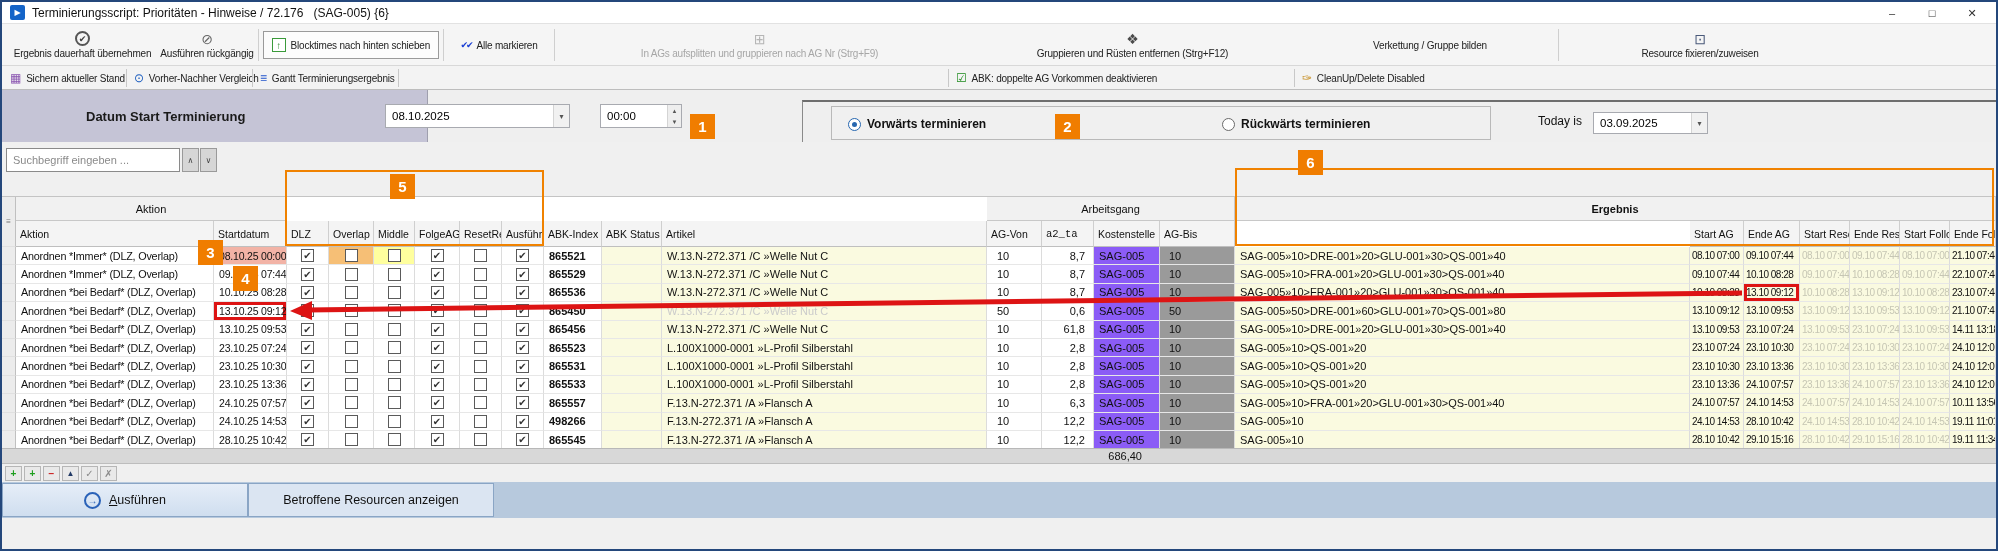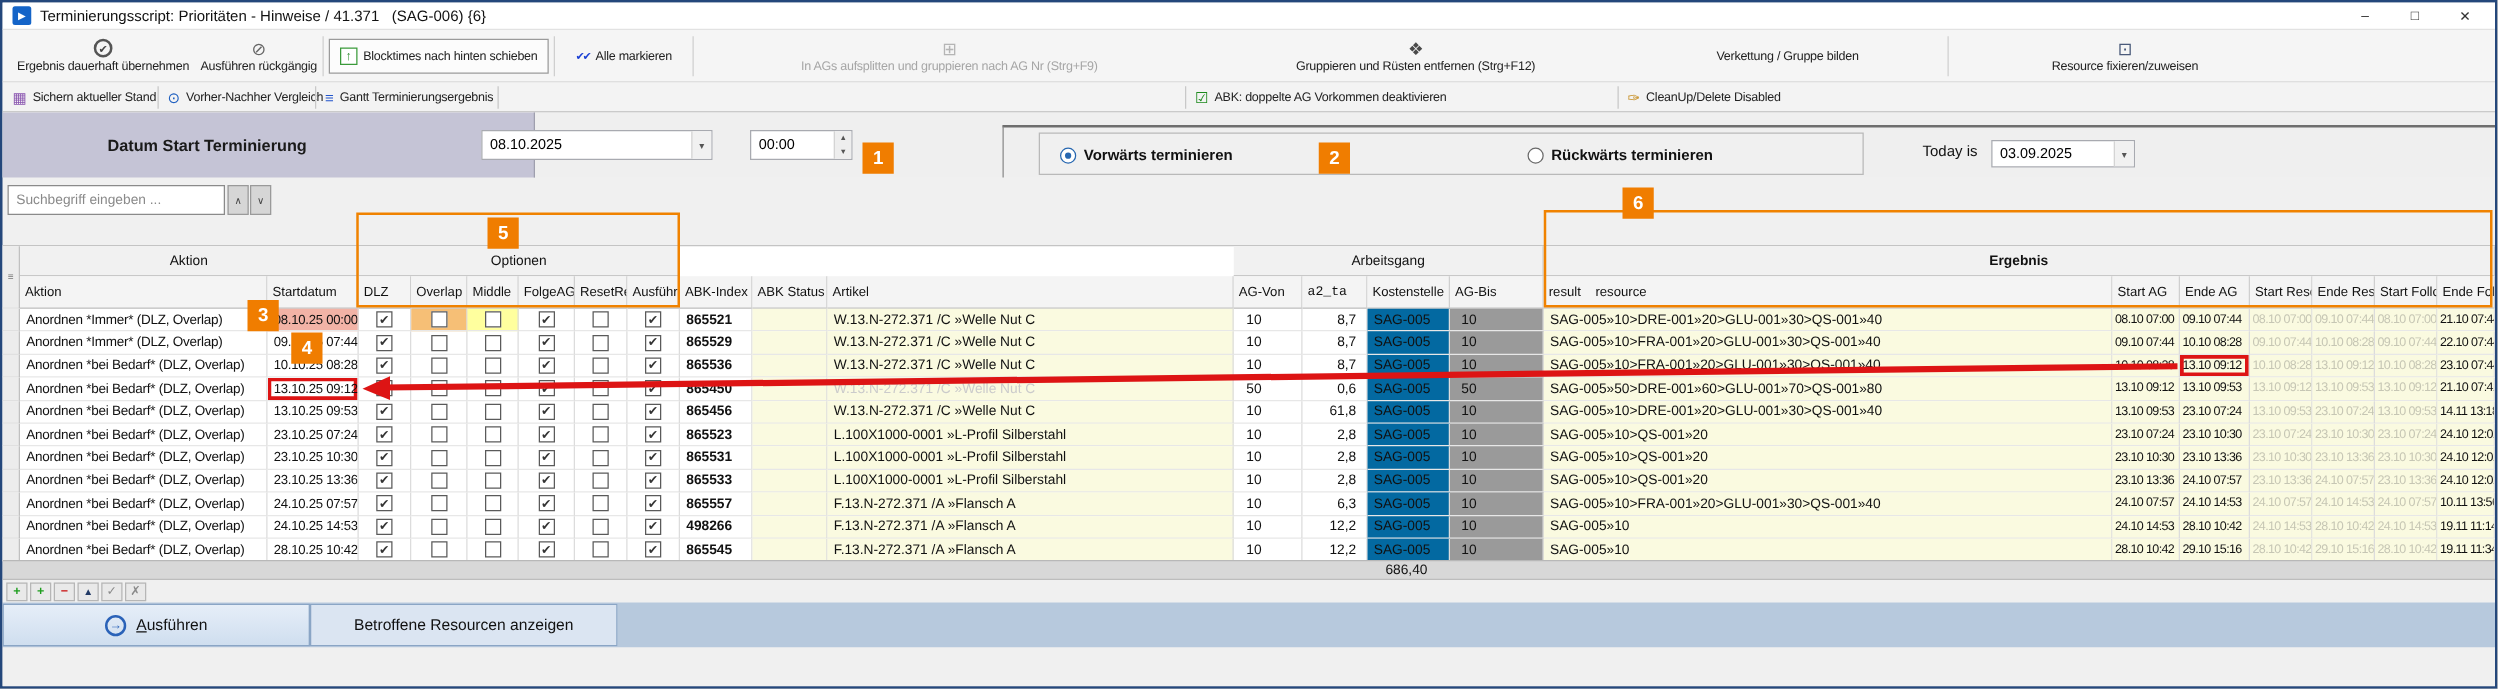--- a/index.html
+++ b/index.html
@@ -53,21 +53,21 @@
   
   .grid { position:absolute; left:0; top:194px; display:grid; background:#fff; border-top:1px solid #c4c4c4; font-size:11px; color:#111; }
   .ghead { background:#f1f1f1; border-right:1px solid #c8c8c8; border-bottom:1px solid #c8c8c8; display:flex; align-items:center; justify-content:center; font-size:11px; overflow:hidden; }
   .hcell { background:#f4f4f4; border-right:1px solid #cfcfcf; border-bottom:1px solid #bfbfbf; display:flex; align-items:center; padding:0 4px; font-size:10.5px; white-space:pre; overflow:hidden; }
   .stripcell { background:#ececec; border-right:1px solid #c0c0c0; border-bottom:1px solid #e0e0e0; font-size:8px; color:#777; display:flex; align-items:center; justify-content:center; }
   .cell { border-right:1px solid #dcdcdc; border-bottom:1px solid #e7e7e7; display:flex; align-items:center; padding:0 5px; white-space:nowrap; overflow:hidden; }
   .cell.c-aktion { font-size:10.8px; letter-spacing:-0.2px; }
   .cell.c-sd { font-size:10.5px; letter-spacing:-0.2px; }
   .cell.c-idx { font-weight:bold; }
   .cell.c-st,.cell.c-art,.cell.c-res,.cell.c-sag,.cell.c-eag,.cell.c-sre,.cell.c-ere,.cell.c-sfo,.cell.c-efo { background:#fafae0; }
-  .cell.c-ks { background:#0369a1; }
+  .cell.c-ks { background:#8b5cf6; }
   .cell.c-bis { background:#9a9a9a; padding-left:9px; }
   .cell.c-von { padding-left:10px; }
   .cell.c-ta { justify-content:flex-end; padding-right:8px; }
   .cell.c-sag,.cell.c-eag,.cell.c-sre,.cell.c-ere,.cell.c-sfo,.cell.c-efo { font-size:10px; letter-spacing:-0.5px; padding:0 2px; }
   .cell.c-sre,.cell.c-ere,.cell.c-sfo { color:#c6c6b4; }
   .cbcell { justify-content:center; }
   .cb { width:13px; height:13px; border:1.5px solid #5a5a5a; background:#fff; display:flex; align-items:center; justify-content:center; }
   .cb.on::before { content:"✔"; font-size:10px; color:#333; }
   .hl-salmon { background:#f2b3a6 !important; }
   .hl-orange { background:#f6bf76 !important; }
@@ -92,21 +92,21 @@
   .badge { position:absolute; width:25px; height:25px; background:#f07d00; color:#fff; font-size:15px; font-weight:bold; text-align:center; line-height:25px; z-index:7; }
   .arrowsvg { position:absolute; left:0; top:0; z-index:6; pointer-events:none; }
 </style>
 </head>
 <body>
 
 <div class="window">
 
   <div class="titlebar">
     <div class="appicon">▶</div>
-    <div class="title-text">Terminierungsscript: Prioritäten - Hinweise / 41.371   (SAG-006) {6}</div>
+    <div class="title-text">Terminierungsscript: Prioritäten - Hinweise / 72.176   (SAG-005) {6}</div>
     <div class="wincontrols">
       <div class="winbtn">–</div>
       <div class="winbtn">□</div>
       <div class="winbtn">✕</div>
     </div>
   </div>
 
   <div class="toolbar1">
     <div class="tb1-btn" style="left:8px;width:145px;">
       <span class="circle-check">✔</span>
@@ -207,39 +207,37 @@
     </div>
   </div>
 
   <input class="search-input" placeholder="Suchbegriff eingeben ..." style="">
   <div class="spinbtn" style="left:180px;">∧</div>
   <div class="spinbtn" style="left:198px;">∨</div>
 
   <div class="grid" id="grid" style="grid-template-columns: 14px 198px 73px 42px 45px 41px 45px 42px 42px 58px 60px 325px 55px 52px 66px 75px 455px 54px 56px 50px 50px 50px 46px; grid-template-rows: 24px 26px; grid-auto-rows: 18.4px;">
       <div class="stripcell" style="grid-area: 1 / 1 / 3;">≡</div>
       <div class="ghead" style="grid-area: 1 / 2 / auto / span 2;">Aktion</div>
-      <div class="ghead" style="grid-area: 1 / 4 / auto / span 6;">Optionen</div>
       <div class="ghead" style="grid-area: 1 / 13 / auto / span 4;">Arbeitsgang</div>
       <div class="ghead" style="grid-area: 1 / 17 / auto / span 7; font-weight: bold;">Ergebnis</div>
       <div class="hcell c-aktion" style="grid-area: 2 / 2;">Aktion</div>
       <div class="hcell c-sd" style="grid-area: 2 / 3;">Startdatum</div>
       <div class="hcell c-dlz" style="grid-area: 2 / 4; text-align: center;">DLZ</div>
       <div class="hcell c-overlap" style="grid-area: 2 / 5;">Overlap</div>
       <div class="hcell c-middle" style="grid-area: 2 / 6;">Middle</div>
       <div class="hcell c-folgeag" style="grid-area: 2 / 7;">FolgeAG E</div>
       <div class="hcell c-resetres" style="grid-area: 2 / 8;">ResetRe:</div>
       <div class="hcell c-ausfuehre" style="grid-area: 2 / 9;">Ausführe</div>
       <div class="hcell c-idx" style="grid-area: 2 / 10;">ABK-Index</div>
       <div class="hcell c-st" style="grid-area: 2 / 11;">ABK Status</div>
       <div class="hcell c-art" style="grid-area: 2 / 12;">Artikel</div>
       <div class="hcell c-von" style="grid-area: 2 / 13;">AG-Von</div>
       <div class="hcell c-ta" style="grid-area: 2 / 14; font-family: Liberation Mono, monospace;">a2_ta</div>
       <div class="hcell c-ks" style="grid-area: 2 / 15;">Kostenstelle</div>
       <div class="hcell c-bis" style="grid-area: 2 / 16;">AG-Bis</div>
-      <div class="hcell c-res" style="grid-area: 2 / 17;">result    resource</div>
       <div class="hcell c-sag" style="grid-area: 2 / 18;">Start AG</div>
       <div class="hcell c-eag" style="grid-area: 2 / 19;">Ende AG</div>
       <div class="hcell c-sre" style="grid-area: 2 / 20;">Start Resourc</div>
       <div class="hcell c-ere" style="grid-area: 2 / 21;">Ende Resourc</div>
       <div class="hcell c-sfo" style="grid-area: 2 / 22;">Start Followe</div>
       <div class="hcell c-efo" style="grid-area: 2 / 23;">Ende Followe</div>
       <div class="stripcell" style="grid-area: 3 / 1;"></div>
       <div class="cell c-aktion" style="grid-area: 3 / 2;">Anordnen *Immer* (DLZ, Overlap)</div>
       <div class="cell c-sd hl-salmon" style="grid-area: 3 / 3;">08.10.25 00:00</div>
       <div class="cell cbcell c-dlz" style="grid-area: 3 / 4;">
@@ -581,21 +579,21 @@
       <div class="cell c-von" style="grid-area: 12 / 13;">10</div>
       <div class="cell c-ta" style="grid-area: 12 / 14;">12,2</div>
       <div class="cell c-ks" style="grid-area: 12 / 15;">SAG-005</div>
       <div class="cell c-bis" style="grid-area: 12 / 16;">10</div>
       <div class="cell c-res" style="grid-area: 12 / 17;">SAG-005»10</div>
       <div class="cell c-sag" style="grid-area: 12 / 18;">24.10 14:53</div>
       <div class="cell c-eag" style="grid-area: 12 / 19;">28.10 10:42</div>
       <div class="cell c-sre" style="grid-area: 12 / 20;">24.10 14:53</div>
       <div class="cell c-ere" style="grid-area: 12 / 21;">28.10 10:42</div>
       <div class="cell c-sfo" style="grid-area: 12 / 22;">24.10 14:53</div>
-      <div class="cell c-efo" style="grid-area: 12 / 23;">19.11 11:14</div>
+      <div class="cell c-efo" style="grid-area: 12 / 23;">19.11 11:01</div>
       <div class="stripcell" style="grid-area: 13 / 1;"></div>
       <div class="cell c-aktion" style="grid-area: 13 / 2;">Anordnen *bei Bedarf* (DLZ, Overlap)</div>
       <div class="cell c-sd" style="grid-area: 13 / 3;">28.10.25 10:42</div>
       <div class="cell cbcell c-dlz" style="grid-area: 13 / 4;">
         <div class="cb on"></div>
       </div>
       <div class="cell cbcell c-overlap" style="grid-area: 13 / 5;">
         <div class="cb"></div>
       </div>
       <div class="cell cbcell c-middle" style="grid-area: 13 / 6;">

